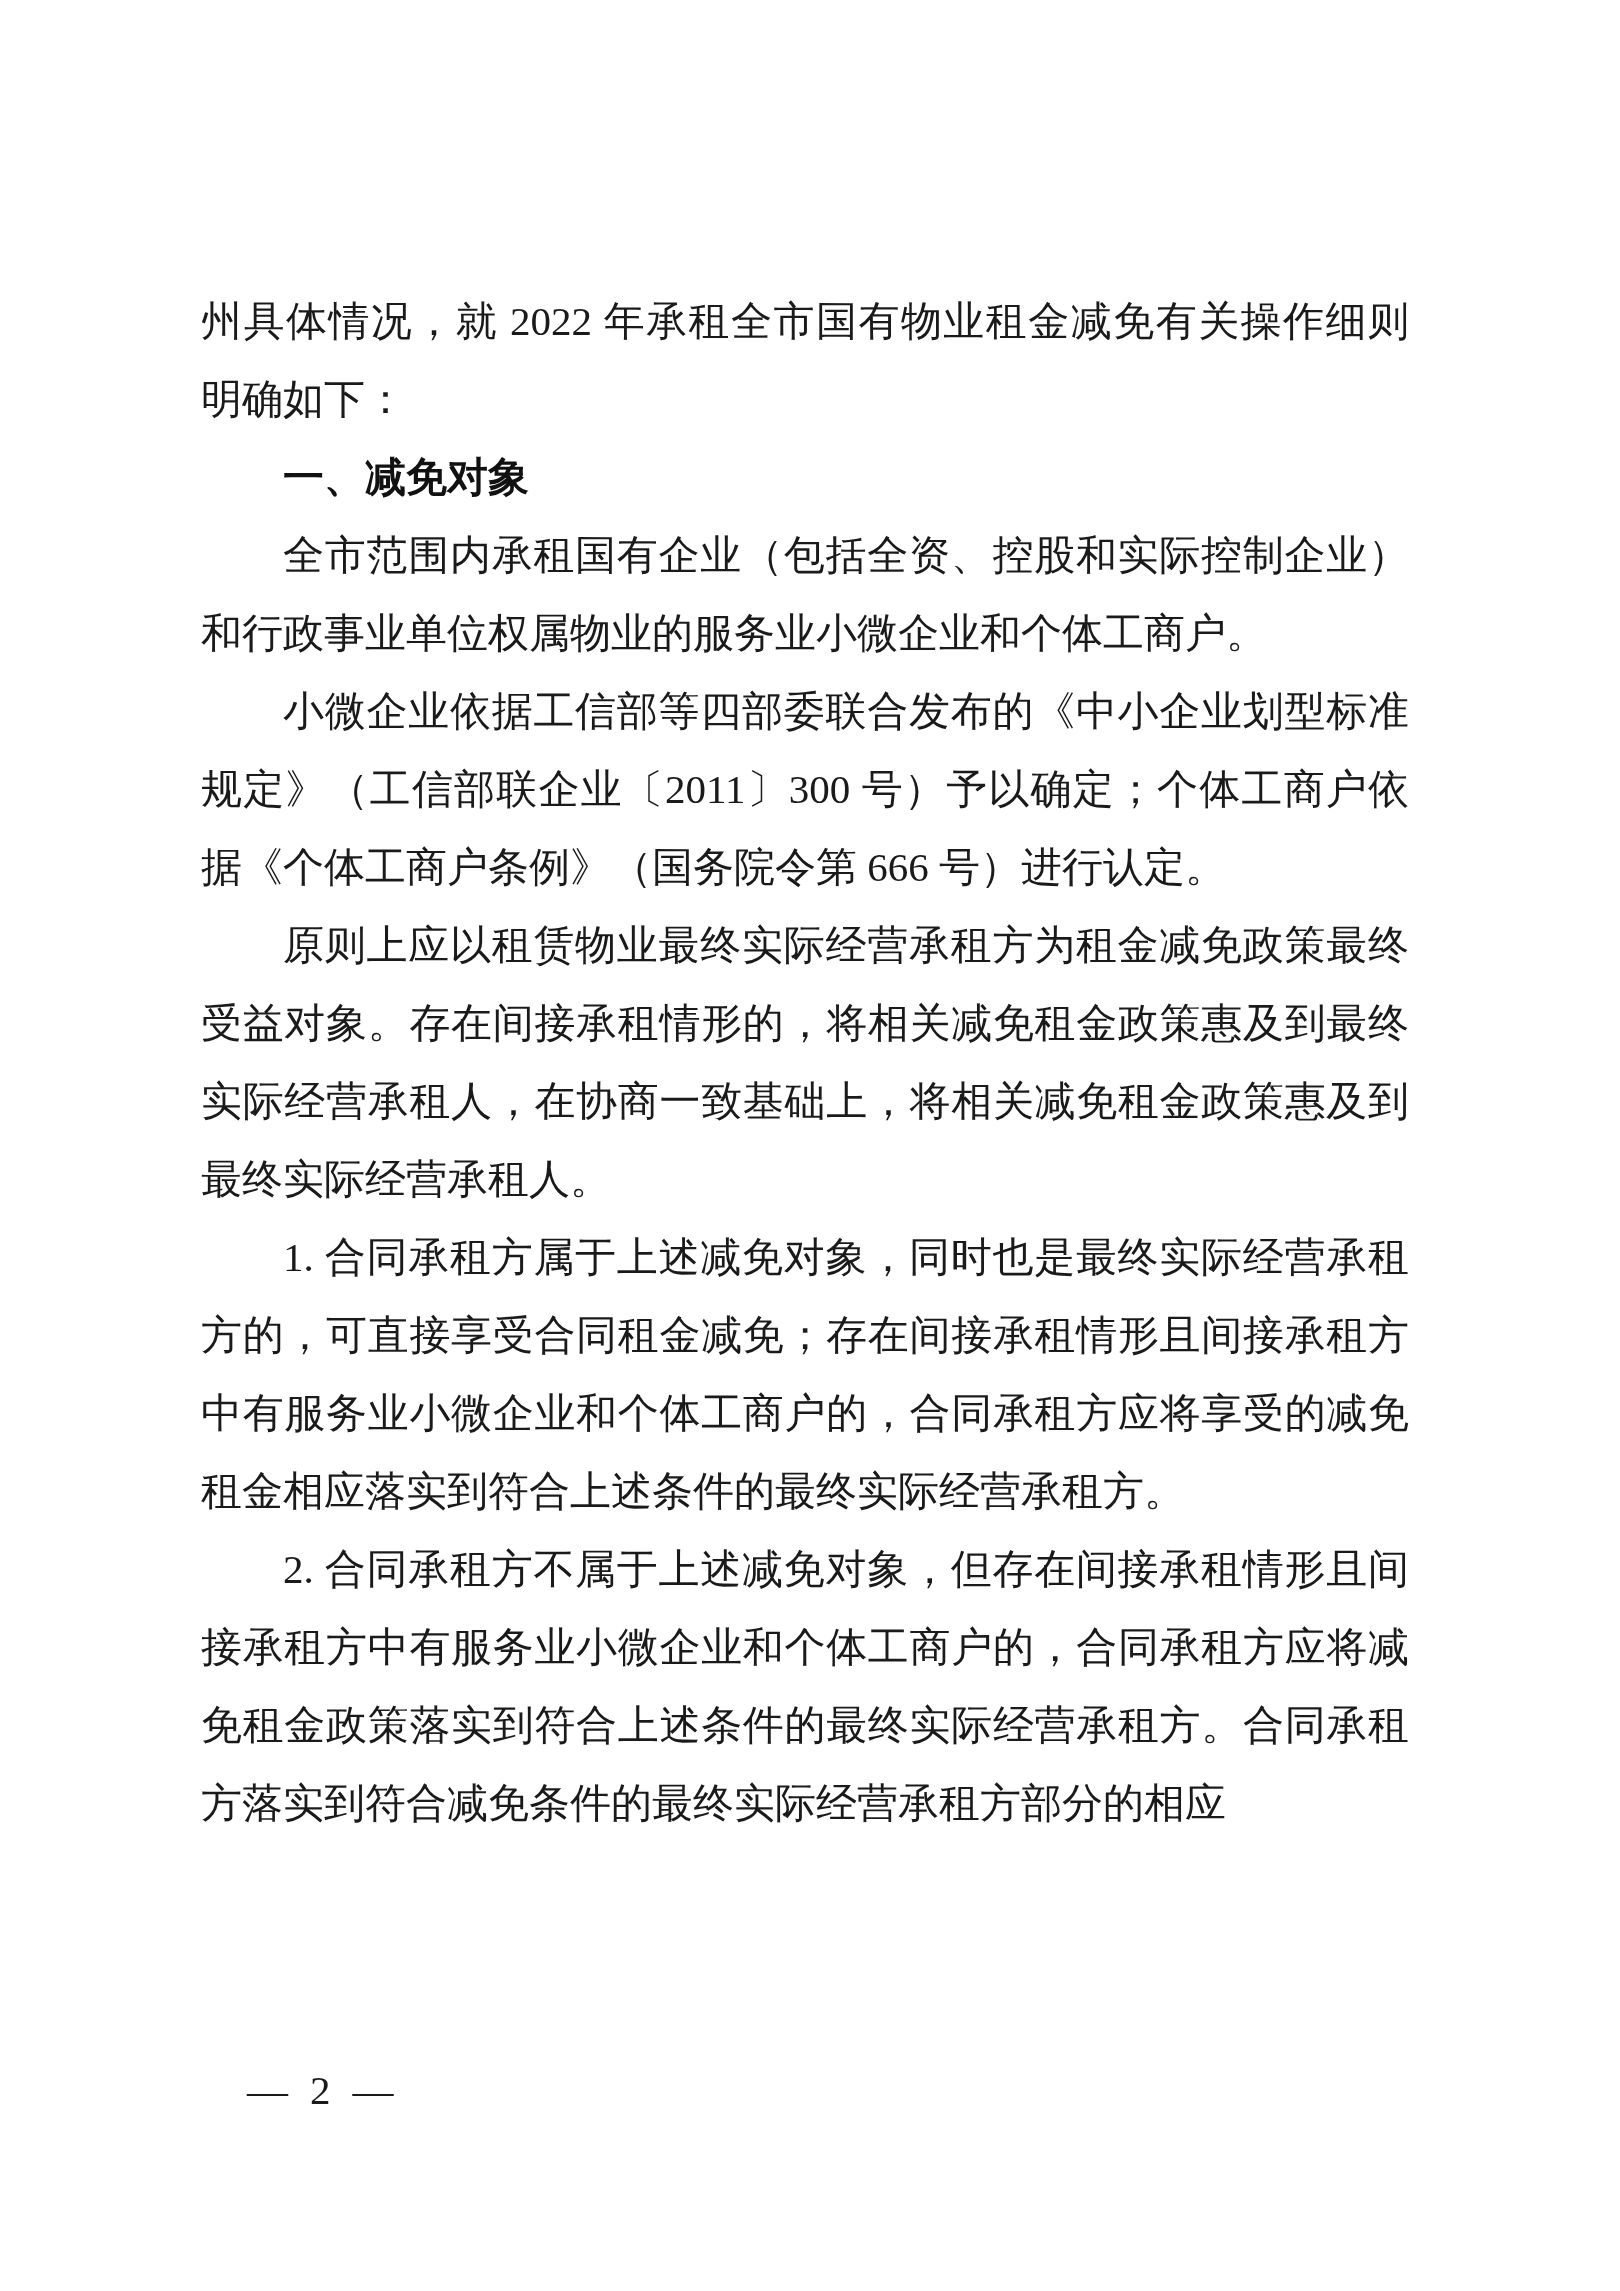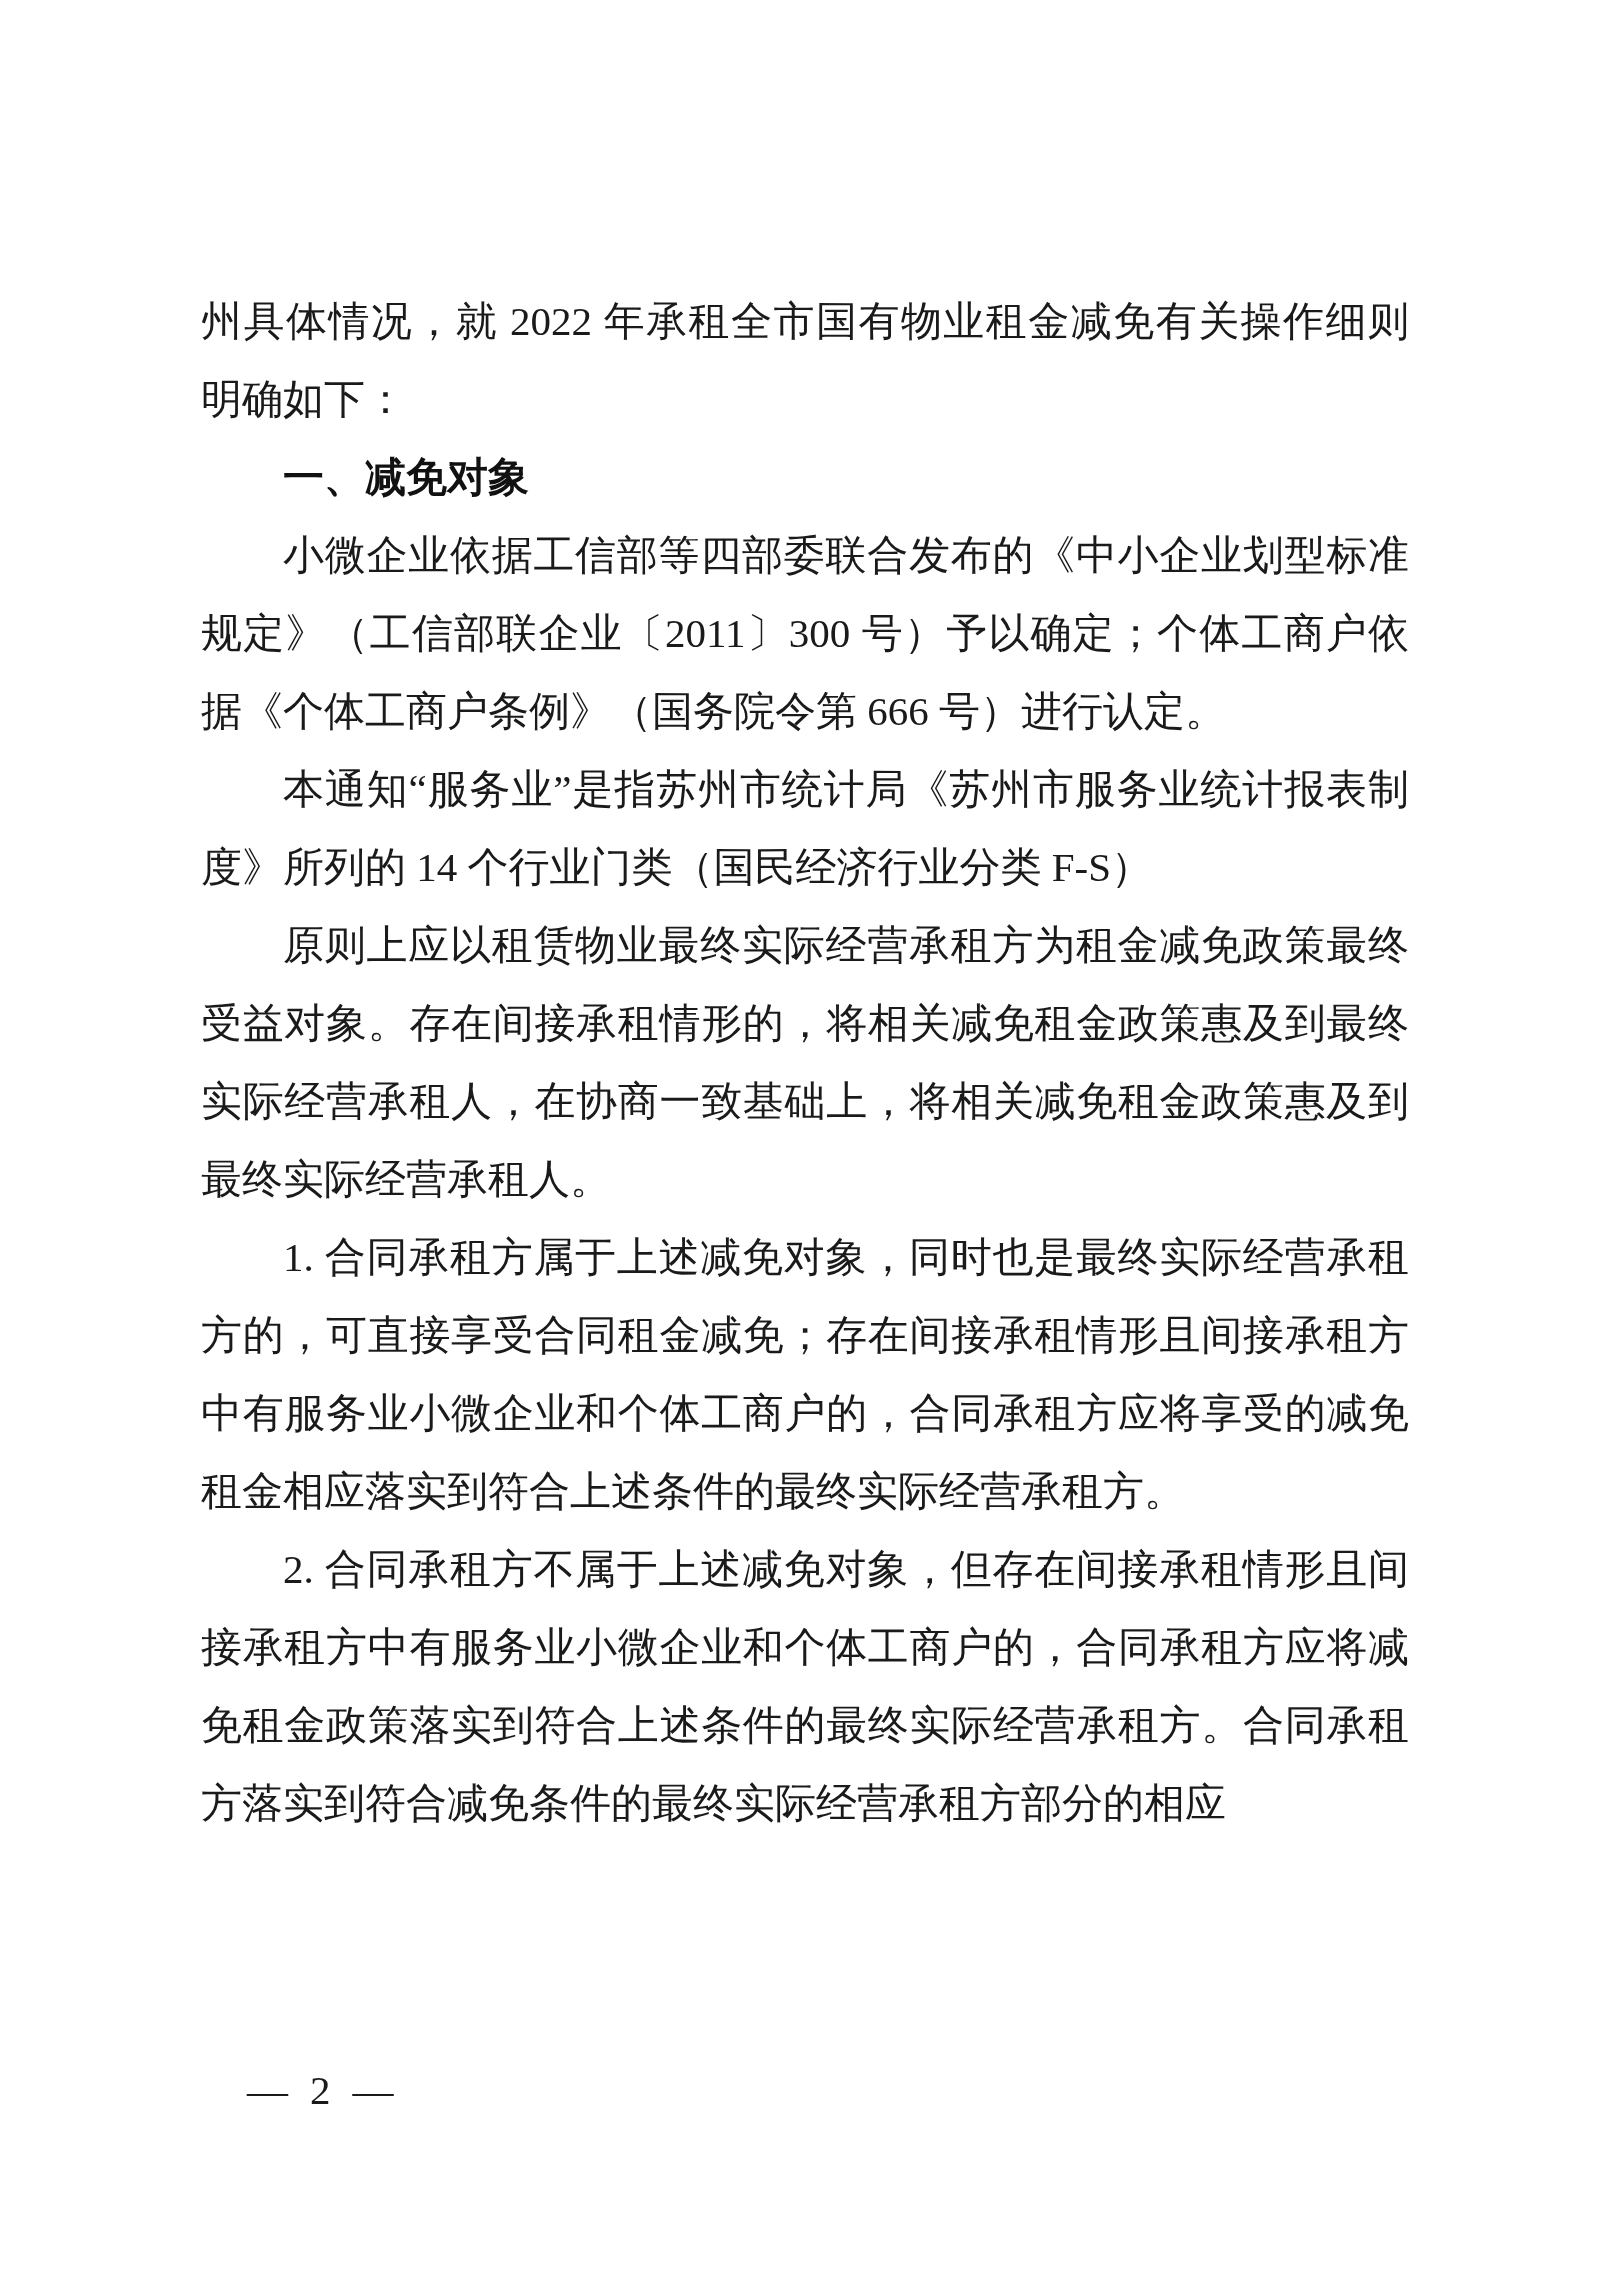--- a/index.html
+++ b/index.html
@@ -53,21 +53,21 @@
     letter-spacing: 5.9px;
   }
 </style>
 </head>
 <body>
 
 <div class="page">
   <div class="content">
     <p class="para-continuation">州具体情况，就 2022 年承租全市国有物业租金减免有关操作细则明确如下：</p>
     <p class="para-heading">一、减免对象</p>
+    <p class="para-body">全市范围内承租国有企业（包括全资、控股和实际控制企业）和行政事业单位权属物业的服务业小微企业和个体工商户。</p>
     <p class="para-body">小微企业依据工信部等四部委联合发布的《中小企业划型标准规定》（工信部联企业〔2011〕300 号）予以确定；个体工商户依据《个体工商户条例》（国务院令第 666 号）进行认定。</p>
-    <p class="para-body">本通知“服务业”是指苏州市统计局《苏州市服务业统计报表制度》所列的 14 个行业门类（国民经济行业分类 F-S）</p>
     <p class="para-body">原则上应以租赁物业最终实际经营承租方为租金减免政策最终受益对象。存在间接承租情形的，将相关减免租金政策惠及到最终实际经营承租人，在协商一致基础上，将相关减免租金政策惠及到最终实际经营承租人。</p>
     <p class="para-body">1. 合同承租方属于上述减免对象，同时也是最终实际经营承租方的，可直接享受合同租金减免；存在间接承租情形且间接承租方中有服务业小微企业和个体工商户的，合同承租方应将享受的减免租金相应落实到符合上述条件的最终实际经营承租方。</p>
     <p class="para-body">2. 合同承租方不属于上述减免对象，但存在间接承租情形且间接承租方中有服务业小微企业和个体工商户的，合同承租方应将减免租金政策落实到符合上述条件的最终实际经营承租方。合同承租方落实到符合减免条件的最终实际经营承租方部分的相应</p>
   </div>
   <div class="footer">— 2 —</div>
 </div>
 
 
 </body></html>

